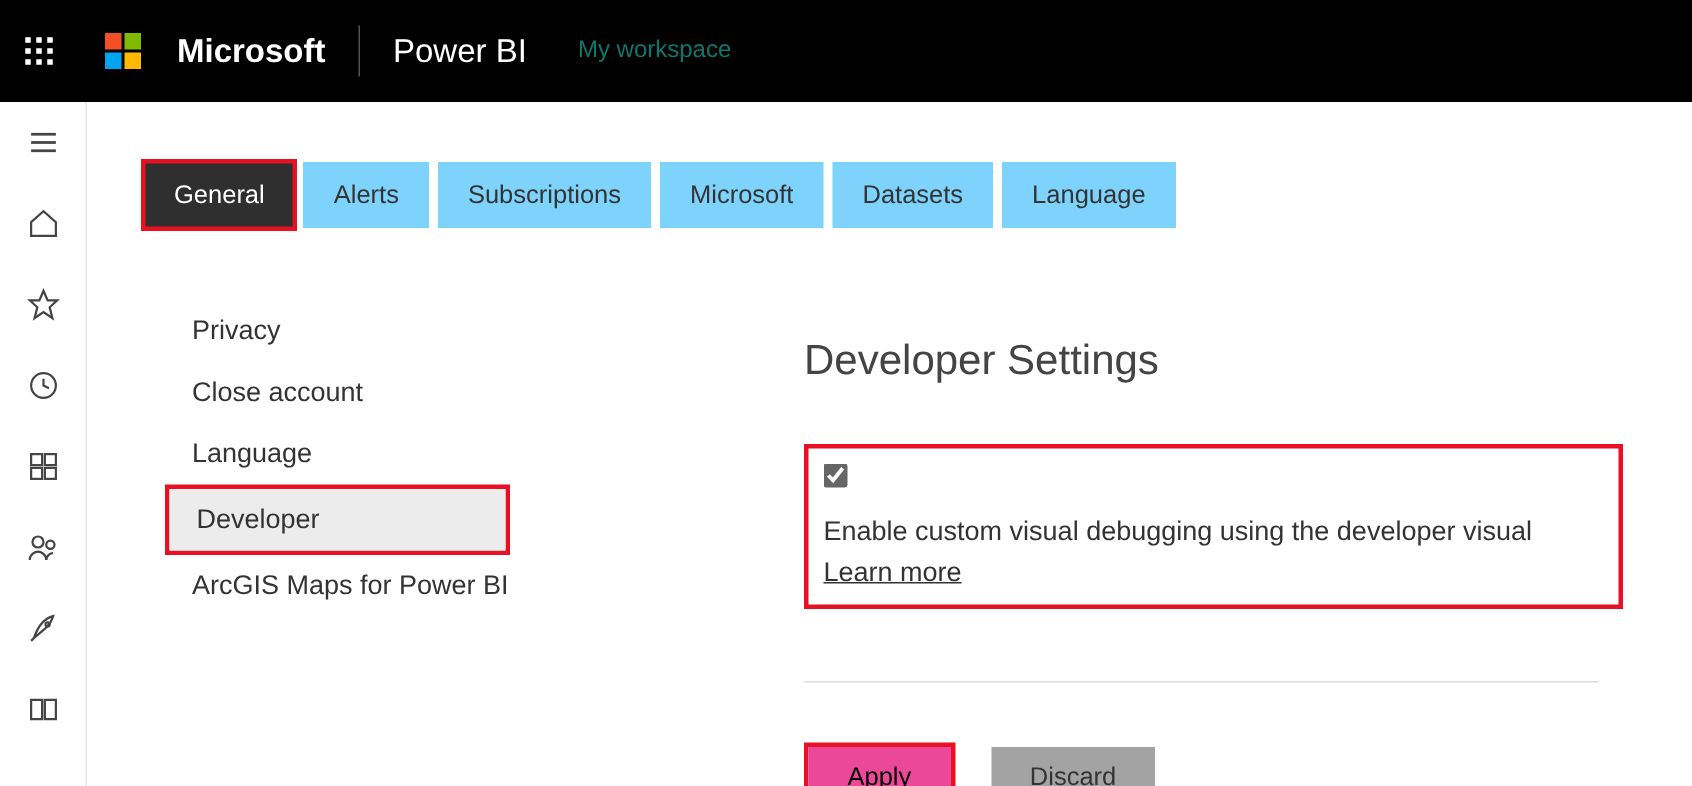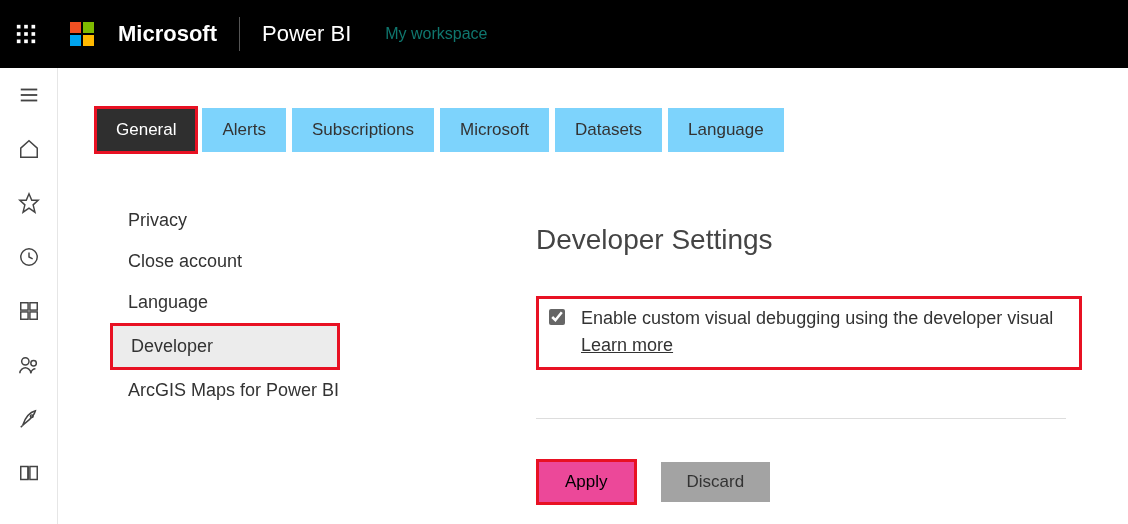--- a/index.html
+++ b/index.html
@@ -34,21 +34,21 @@
   .body { display: flex; margin-top: 48px; }
   .leftcol { width: 440px; padding-left: 14px; }
   .rightcol { flex: 1; padding-right: 20px; }
 
   .menu-item { padding: 10px 18px; font-size: 18px; color: #333; cursor: pointer; }
   .menu-item.selected { background: #ececec; }
   .menu-wrap-selected { border: 3px solid #e81123; width: 230px; }
 
   .section-title { font-size: 28px; font-weight: 300; color: #444; margin-bottom: 40px; margin-top: 24px; }
 
-  .option-box { border: 3px solid #e81123; padding: 6px 10px 8px 10px; display: flex; align-items: flex-start; gap: 16px; width: 546px; }
+  .option-box { border: 3px solid #e81123; padding: 6px 10px 8px 10px; display: flex; align-items: flex-start; gap: 16px; width: 546px; flex-direction: column; }
   .chk { margin-top: 4px; width: 16px; height: 16px; accent-color: #666; }
   .option-text { font-size: 18px; color: #333; line-height: 1.5; }
   .learn { text-decoration: underline; color: #333; cursor: pointer; }
 
   .hr { border: none; border-top: 1px solid #ddd; margin: 48px 0 40px 0; width: 530px; }
 
   .btnrow { display: flex; gap: 24px; align-items: center; }
   .apply-wrap { border: 3px solid #e81123; display: inline-block; }
   .btn { padding: 10px 26px; font-size: 17px; cursor: pointer; border: none; }
   .btn-apply { background: #ec4899; color: #000; }

